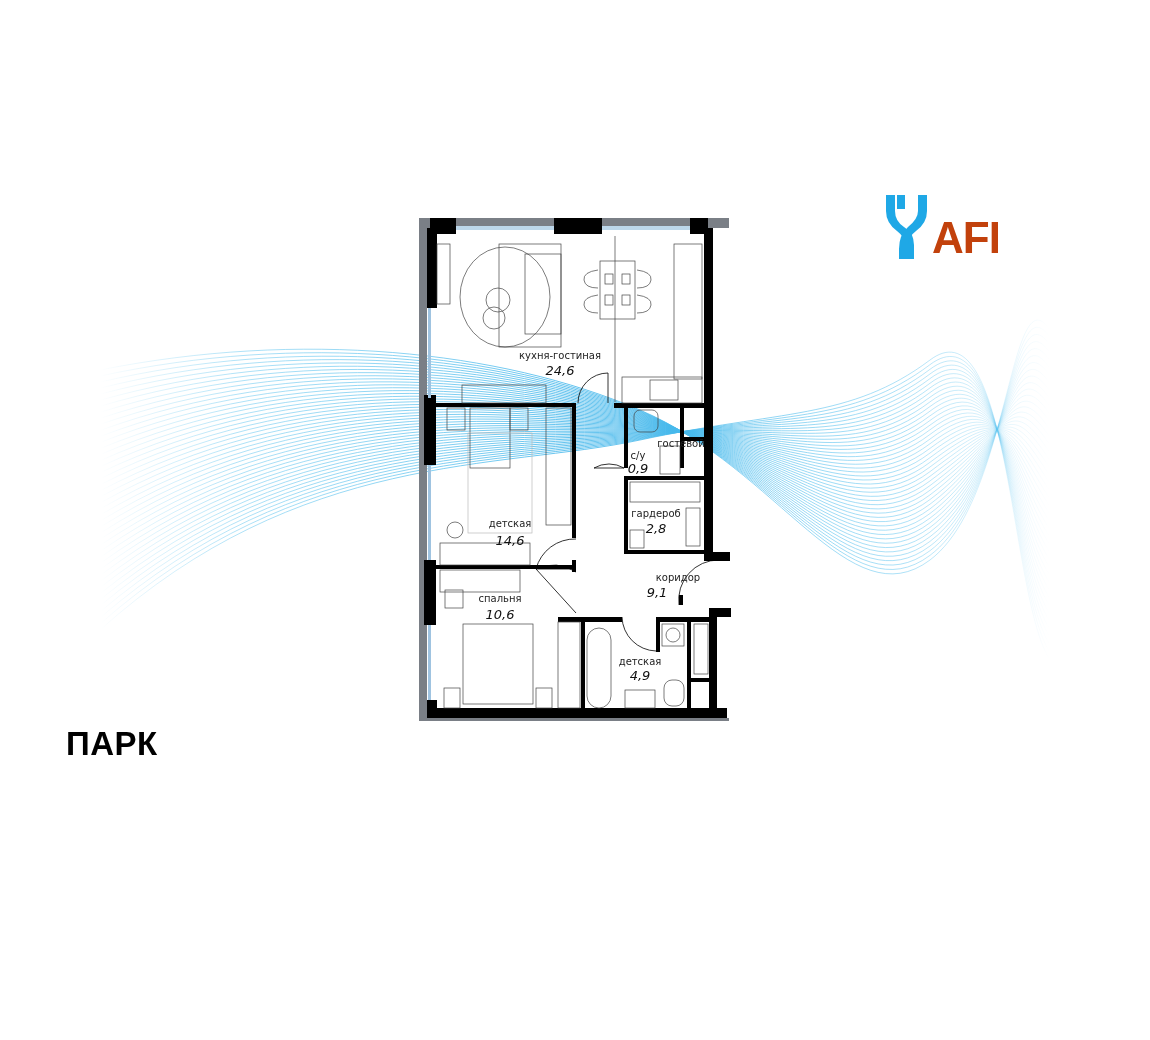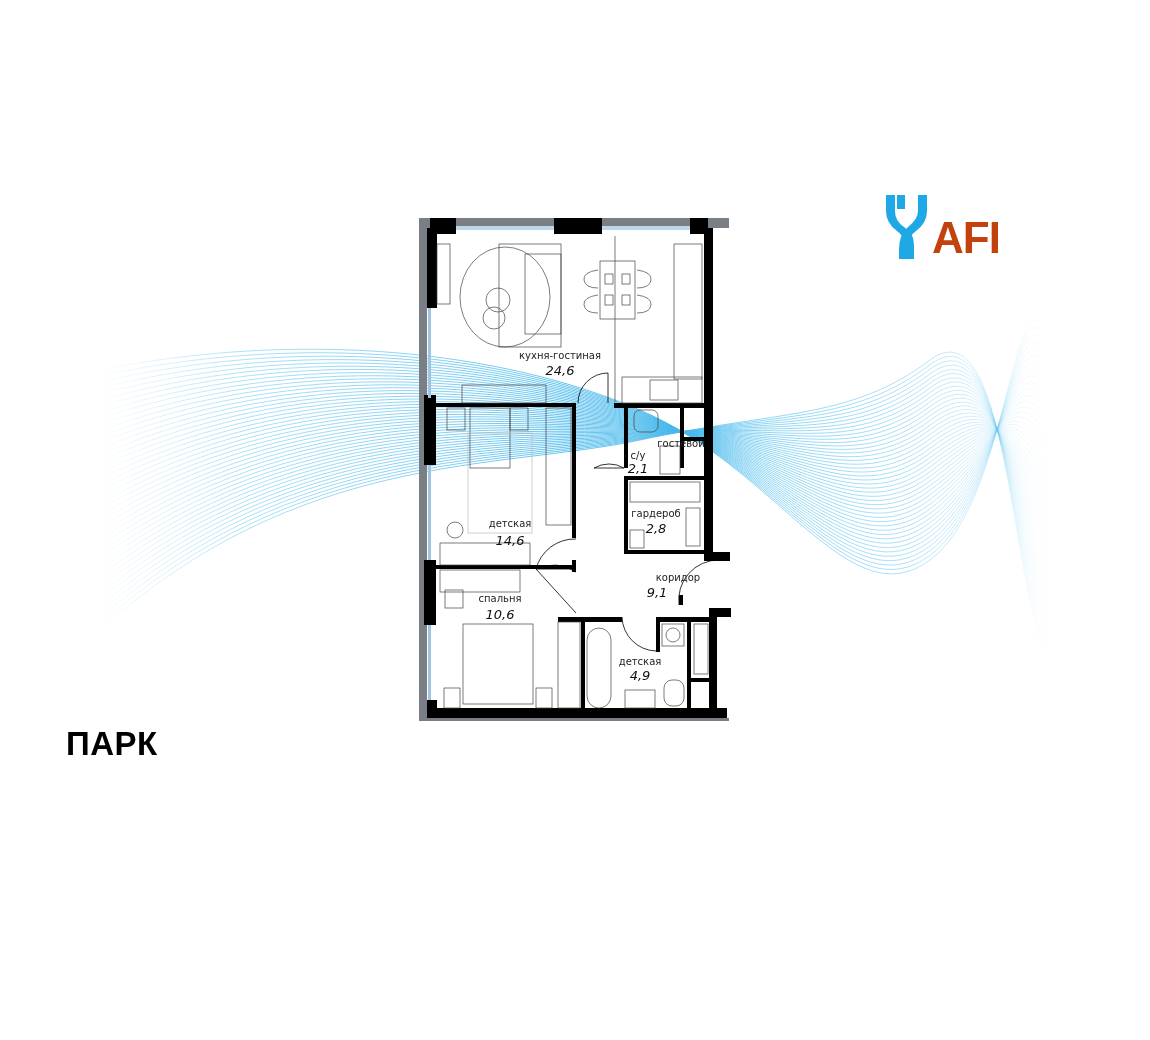--- a/index.html
+++ b/index.html
@@ -200,21 +200,21 @@
   </g>
 </svg>
 
 <div>
   <div class="room-label" style="left:560px;top:350px;">кухня-гостиная</div>
   <div class="room-area" style="left:560px;top:364px;">24,6</div>
 </div>
 <div>
   <div class="room-label" style="left:638px;top:438px;margin-left:43px;">гостевой</div>
   <div class="room-label" style="left:638px;top:450px;">с/у</div>
-  <div class="room-area" style="left:638px;top:462px;">2,1</div>
+  <div class="room-area" style="left:638px;top:462px;">0,9</div>
 </div>
 <div>
   <div class="room-label" style="left:656px;top:508px;">гардероб</div>
   <div class="room-area" style="left:656px;top:522px;">2,8</div>
 </div>
 <div>
   <div class="room-label" style="left:510px;top:518px;">детская</div>
   <div class="room-area" style="left:510px;top:534px;">14,6</div>
 </div>
 <div>

